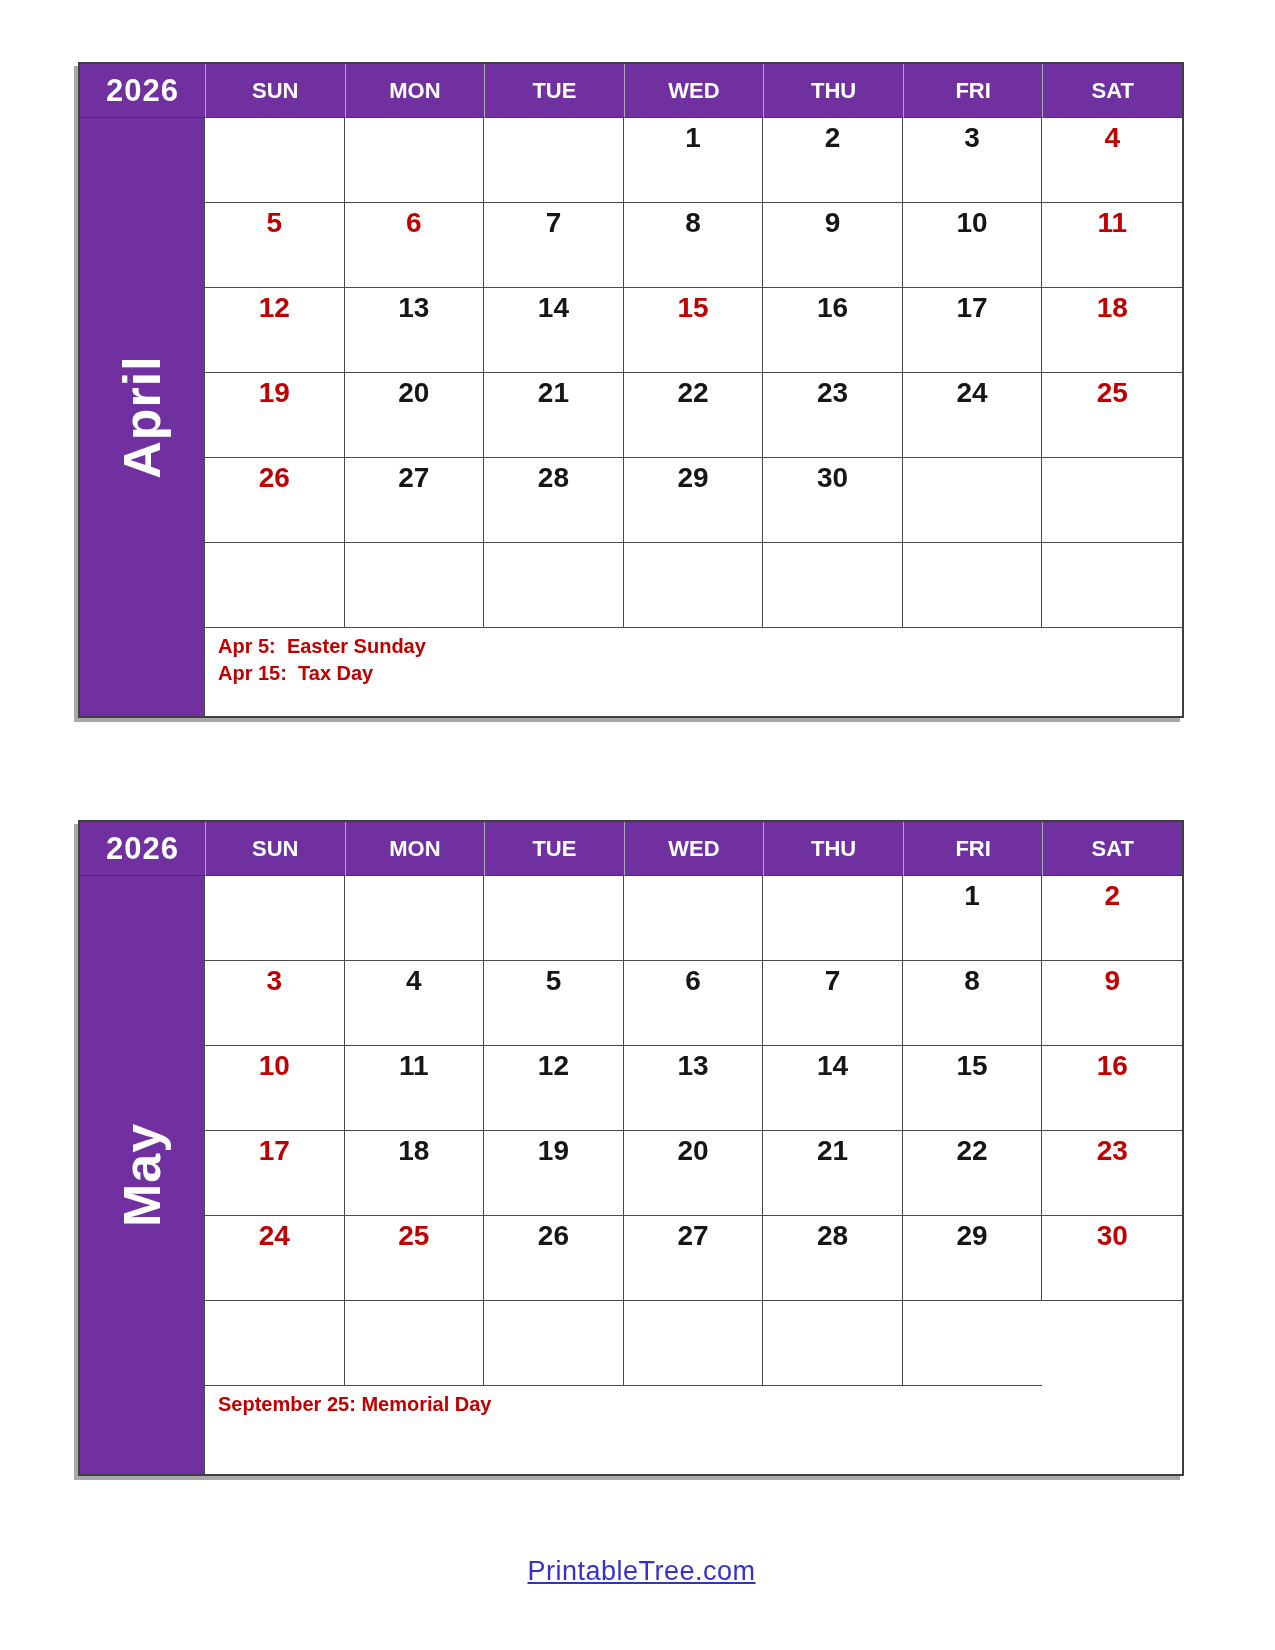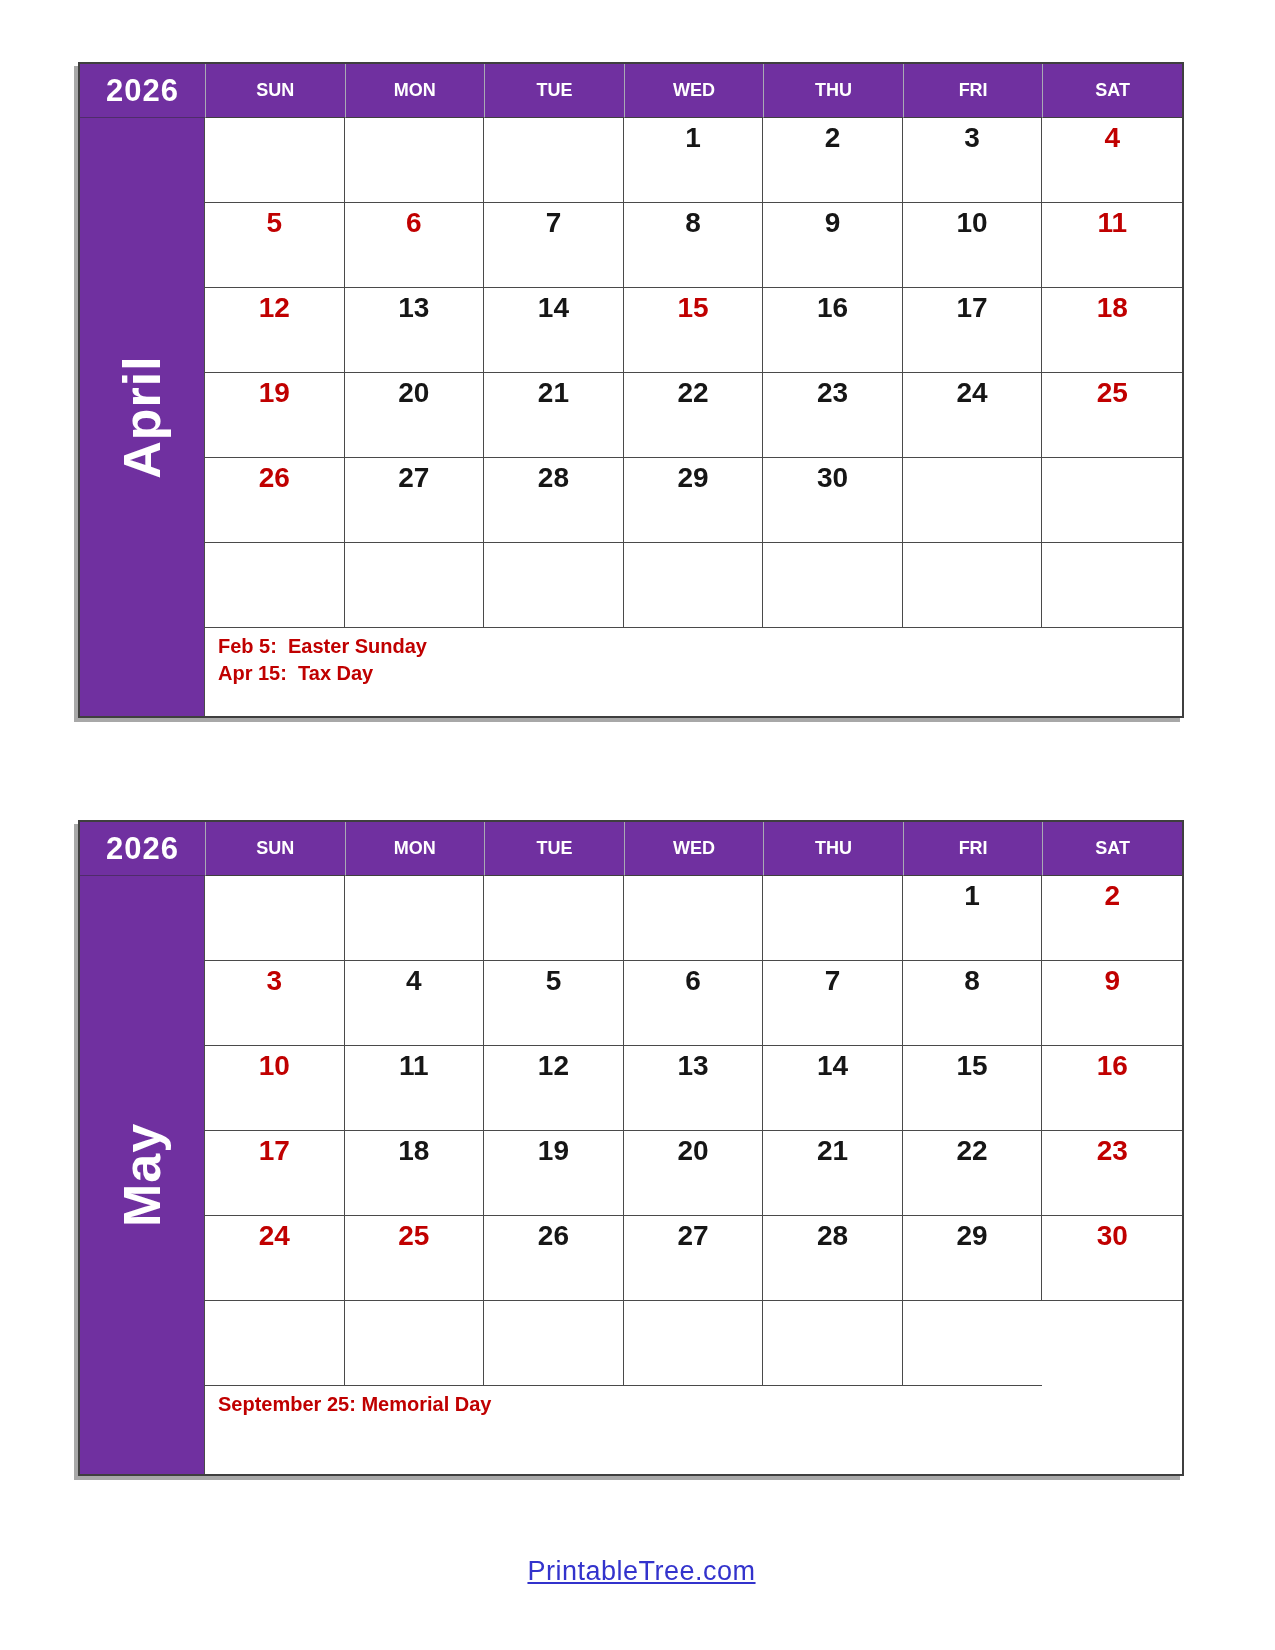--- a/index.html
+++ b/index.html
@@ -18,21 +18,21 @@
     background:#ffffff;
   }
   .cal-april { top:62px; }
   .cal-may   { top:820px; }
   .hdr {
     background:var(--purple,#7030A0); color:#ffffff; font-weight:bold;
     display:flex; align-items:center; justify-content:center;
   }
   .year-cell { font-size:31px; border-bottom:1px solid rgba(40,40,40,.45); letter-spacing:1px; }
   .day-hdr {
-    font-size:18px; letter-spacing:0; border-left:1px solid #a9a9b4;
+    font-size:22px; letter-spacing:0; border-left:1px solid #a9a9b4;
     border-bottom:1px solid #3f3f3f;
   }
   .sidebar {
     grid-column:1; grid-row:2 / 9; background:var(--purple,#7030A0);
     position:relative; border-right:1px solid #4a4a4a;
   }
   .month-name {
     position:absolute; left:50%; top:50%;
     transform:translate(-50%,-50%) rotate(-90deg);
     color:#ffffff; font-weight:bold; font-size:52px; letter-spacing:1px;
@@ -112,21 +112,21 @@
     <div class="day-cell"></div>
     <div class="day-cell last-col"></div>
     <div class="day-cell"></div>
     <div class="day-cell"></div>
     <div class="day-cell"></div>
     <div class="day-cell"></div>
     <div class="day-cell"></div>
     <div class="day-cell"></div>
     <div class="day-cell last-col"></div>
     <div class="holiday-box">
-    <div class="holiday-line">Feb 5:  Easter Sunday</div>
+    <div class="holiday-line">Apr 5:  Easter Sunday</div>
     <div class="holiday-line">Apr 15:  Tax Day</div>
   </div>
 </section>
 
 <section class="calendar cal-may">
   <div class="hdr year-cell">2026</div>
   <div class="hdr day-hdr">SUN</div>
   <div class="hdr day-hdr">MON</div>
   <div class="hdr day-hdr">TUE</div>
   <div class="hdr day-hdr">WED</div>

